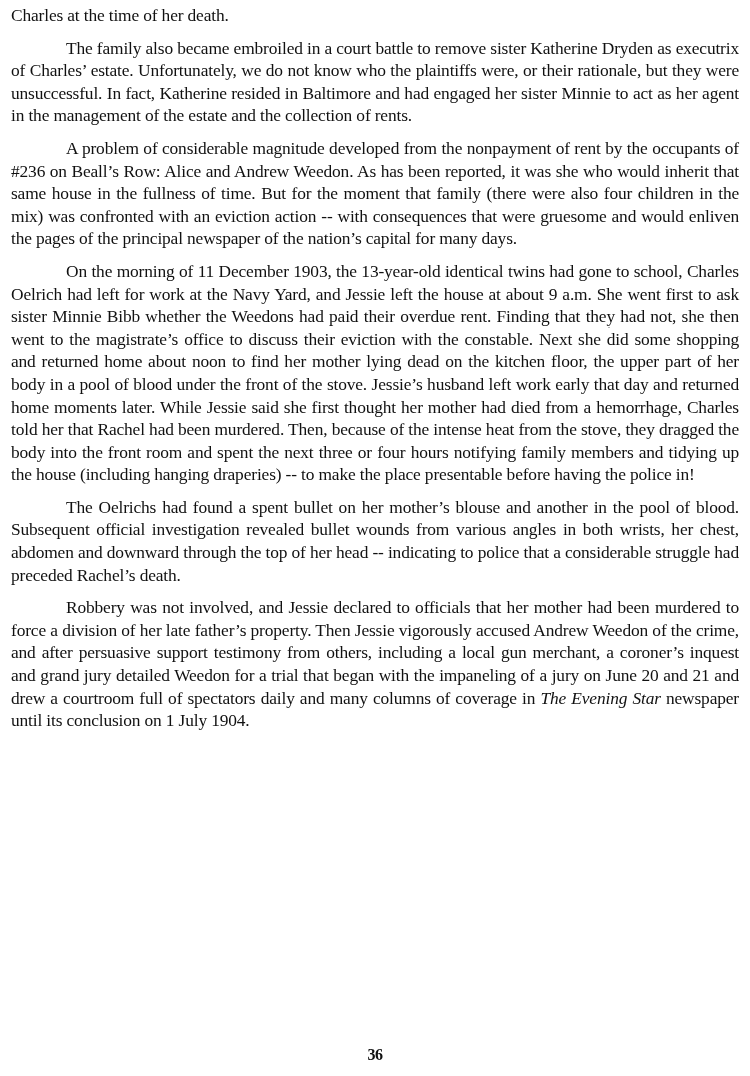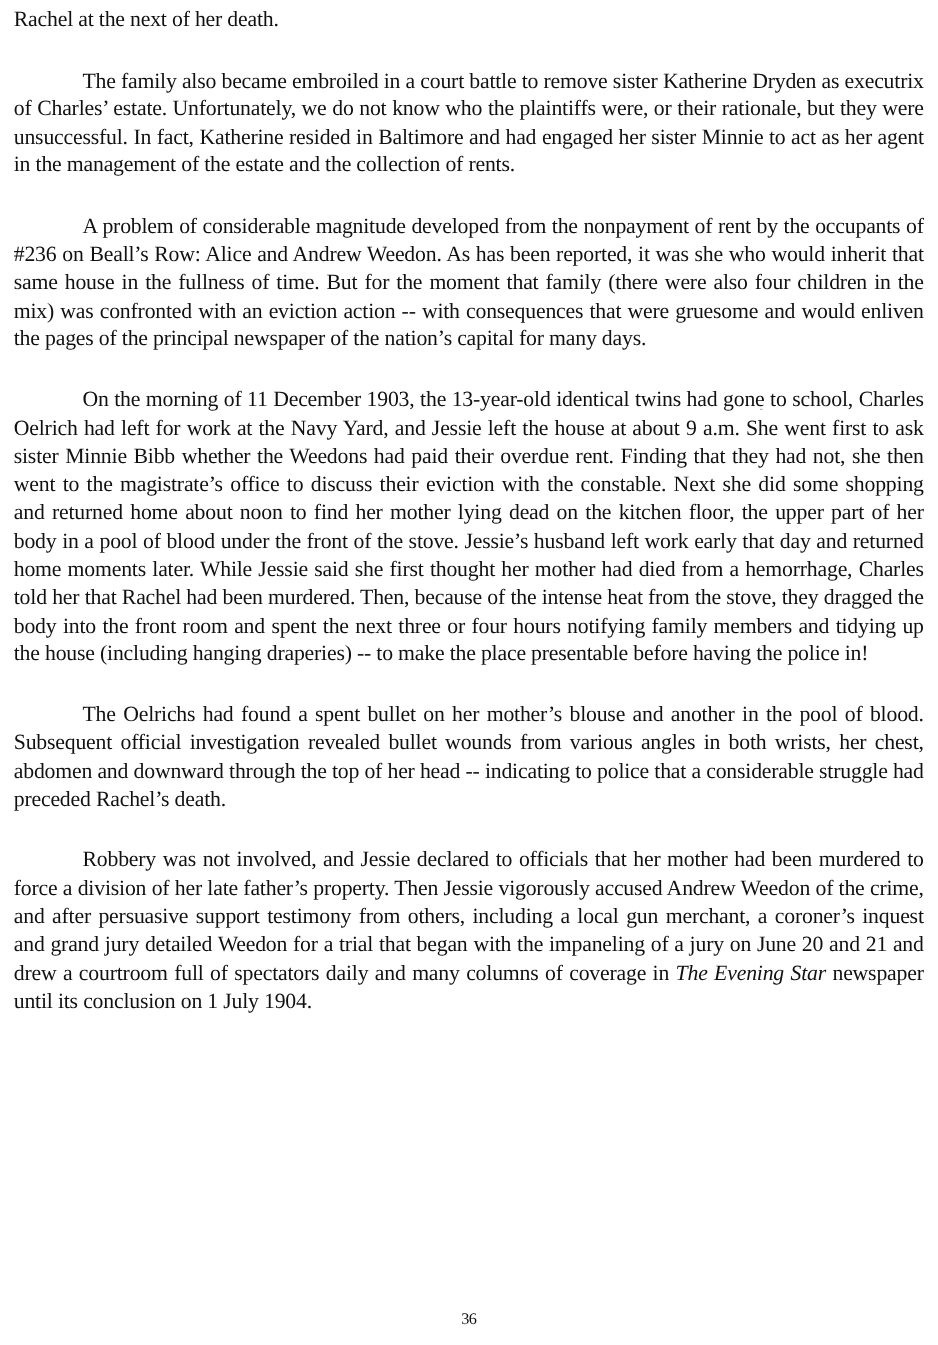--- a/index.html
+++ b/index.html
@@ -26,50 +26,51 @@
       font-size: 17.4px;
       line-height: 22.6px;
       text-align: justify;
       letter-spacing: -0.15px;
       word-spacing: 0px;
     }
     .para.indent {
       text-indent: 55px;
     }
     .para + .para {
-      margin-top: 26px;
+      margin-top: 10px;
     }
     .para.first {
       margin-top: 4px;
     }
     .page-number {
       position: absolute;
       left: 0;
       width: 750px;
       top: 1045px;
       text-align: center;
-      font-size: 13px;
+      font-size: 16px;
       line-height: 20px;
       letter-spacing: -0.5px;
+      font-weight: bold;
     }
     em { }
     .speck {
       position: absolute;
       left: 608px;
       top: 327px;
       width: 2px;
       height: 1px;
       background: #b5b5b5;
     }
   </style>
 </head>
 <body>
 
 <div class="page">
-  <p class="para first">Rachel at the next of her death.</p>
+  <p class="para first">Charles at the time of her death.</p>
 
   <p class="para indent">The family also became embroiled in a court battle to remove sister Katherine Dryden as executrix of Charles’ estate.  Unfortunately, we do not know who the plaintiffs were, or their rationale, but they were unsuccessful.  In fact, Katherine resided in Baltimore and had engaged her sister Minnie to act as her agent in the management of the estate and the collection of rents.</p>
 
   <p class="para indent">A problem of considerable magnitude developed from the nonpayment of rent by the occupants of #236 on Beall’s Row: Alice and Andrew Weedon.  As has been reported, it was she who would inherit that same house in the fullness of time.  But for the moment that family (there were also four children in the mix) was confronted with an eviction action -- with consequences that were gruesome and would enliven the pages of the principal newspaper of the nation’s capital for many days.</p>
 
 
   <p class="para indent">On the morning of 11 December 1903, the 13-year-old identical twins had gone to school, Charles Oelrich had left for work at the Navy Yard, and Jessie left the house at about 9 a.m.  She went first to ask sister Minnie Bibb whether the Weedons had paid their overdue rent.  Finding that they had not, she then went to the magistrate’s office to discuss their eviction with the constable.  Next she did some shopping and returned home about noon to find her mother lying dead on the kitchen floor, the upper part of her body in a pool of blood under the front of the stove.  Jessie’s husband left work early that day and returned home moments later.  While Jessie said she first thought her mother had died from a hemorrhage, Charles told her that Rachel had been murdered.  Then, because of the intense heat from the stove, they dragged the body into the front room and spent the next three or four hours notifying family members and tidying up the house (including hanging draperies) -- to make the place presentable before having the police in!</p>
 
   <p class="para indent">The Oelrichs had found a spent bullet on her mother’s blouse and another in the pool of blood.  Subsequent official investigation revealed bullet wounds from various angles in both wrists, her chest, abdomen and downward through the top of her head -- indicating to police that a considerable struggle had preceded Rachel’s death.</p>
 

